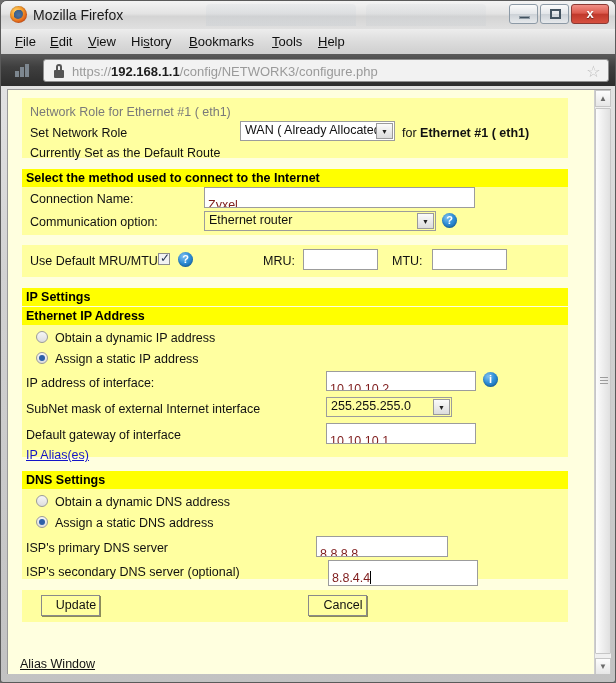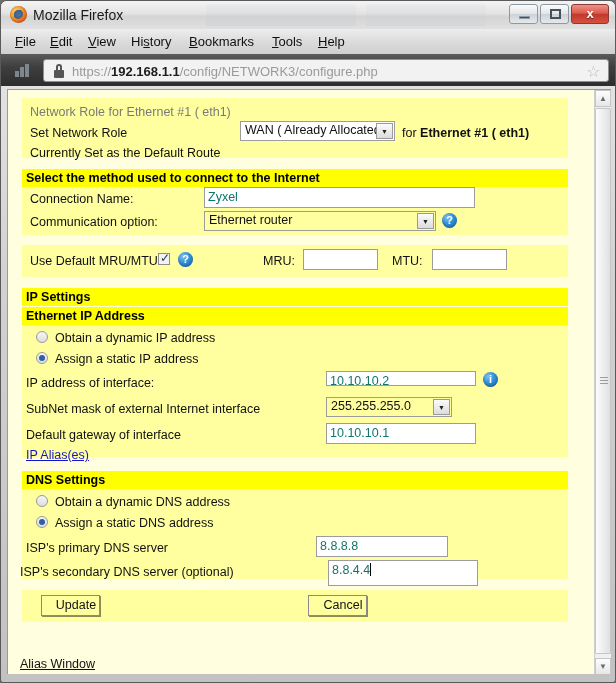--- a/index.html
+++ b/index.html
@@ -130,21 +130,21 @@
   .hdr{
     position:absolute;left:14px;width:546px;height:18px;
     background:#ffff00;box-sizing:border-box;
     font-size:12.5px;font-weight:bold;color:#000;line-height:18px;padding-left:4px;
   }
   .lbl{position:absolute;font-size:12.5px;color:#111;line-height:16px;white-space:nowrap;}
   .lbl.grey{color:#7a7a7a;}
   .txt{
     position:absolute;background:#fff;border:1px solid #9c9c9c;
     box-sizing:border-box;font-family:"Liberation Sans",sans-serif;
-    font-size:12.5px;color:#0f766e;padding:1px 3px;line-height:16px;
+    font-size:12.5px;color:#7f1d1d;padding:9px 3px;line-height:16px;
     white-space:nowrap;overflow:hidden;
   }
   .txt.empty{}
   .caret{display:inline-block;width:1px;height:13px;background:#000;
     vertical-align:-2px;margin-left:0px;}
   .sel{
     position:absolute;box-sizing:border-box;
     border:1px solid #9c9c9c;background:#fff;
     font-size:12.5px;color:#111;line-height:17px;padding-left:4px;
     white-space:nowrap;overflow:hidden;
@@ -305,21 +305,21 @@
       <div class="panel" style="top:399px;height:90px;"></div>
 
       <div class="radio" style="left:28px;top:405px;"></div>
       <div class="lbl" style="left:47px;top:404px;">Obtain a dynamic DNS address</div>
       <div class="radio on" style="left:28px;top:426px;"></div>
       <div class="lbl" style="left:18px;top:450px;">ISP's primary DNS server</div>
 
       <div class="lbl" style="left:47px;top:425px;">Assign a static DNS address</div>
       <div class="txt" style="left:308px;top:446px;width:132px;height:21px;">8.8.8.8</div>
 
-      <div class="lbl" style="left:12px;top:474px;">ISP's secondary DNS server (optional)</div>
+      <div class="lbl" style="left:18px;top:474px;">ISP's secondary DNS server (optional)</div>
       <div class="txt" style="left:320px;top:470px;width:150px;height:26px;"><span>8.8.4.4</span><span class="caret"></span></div>
 
       <div class="panel" style="top:500px;height:32px;"></div>
       <div class="btn" style="left:33px;top:505px;width:59px;">Update</div>
       <div class="btn" style="left:300px;top:505px;width:59px;">Cancel</div>
 
       <div class="link black" style="left:12px;top:567px;">Alias Window</div>
     </div>
 
     <div id="scrollbar">

